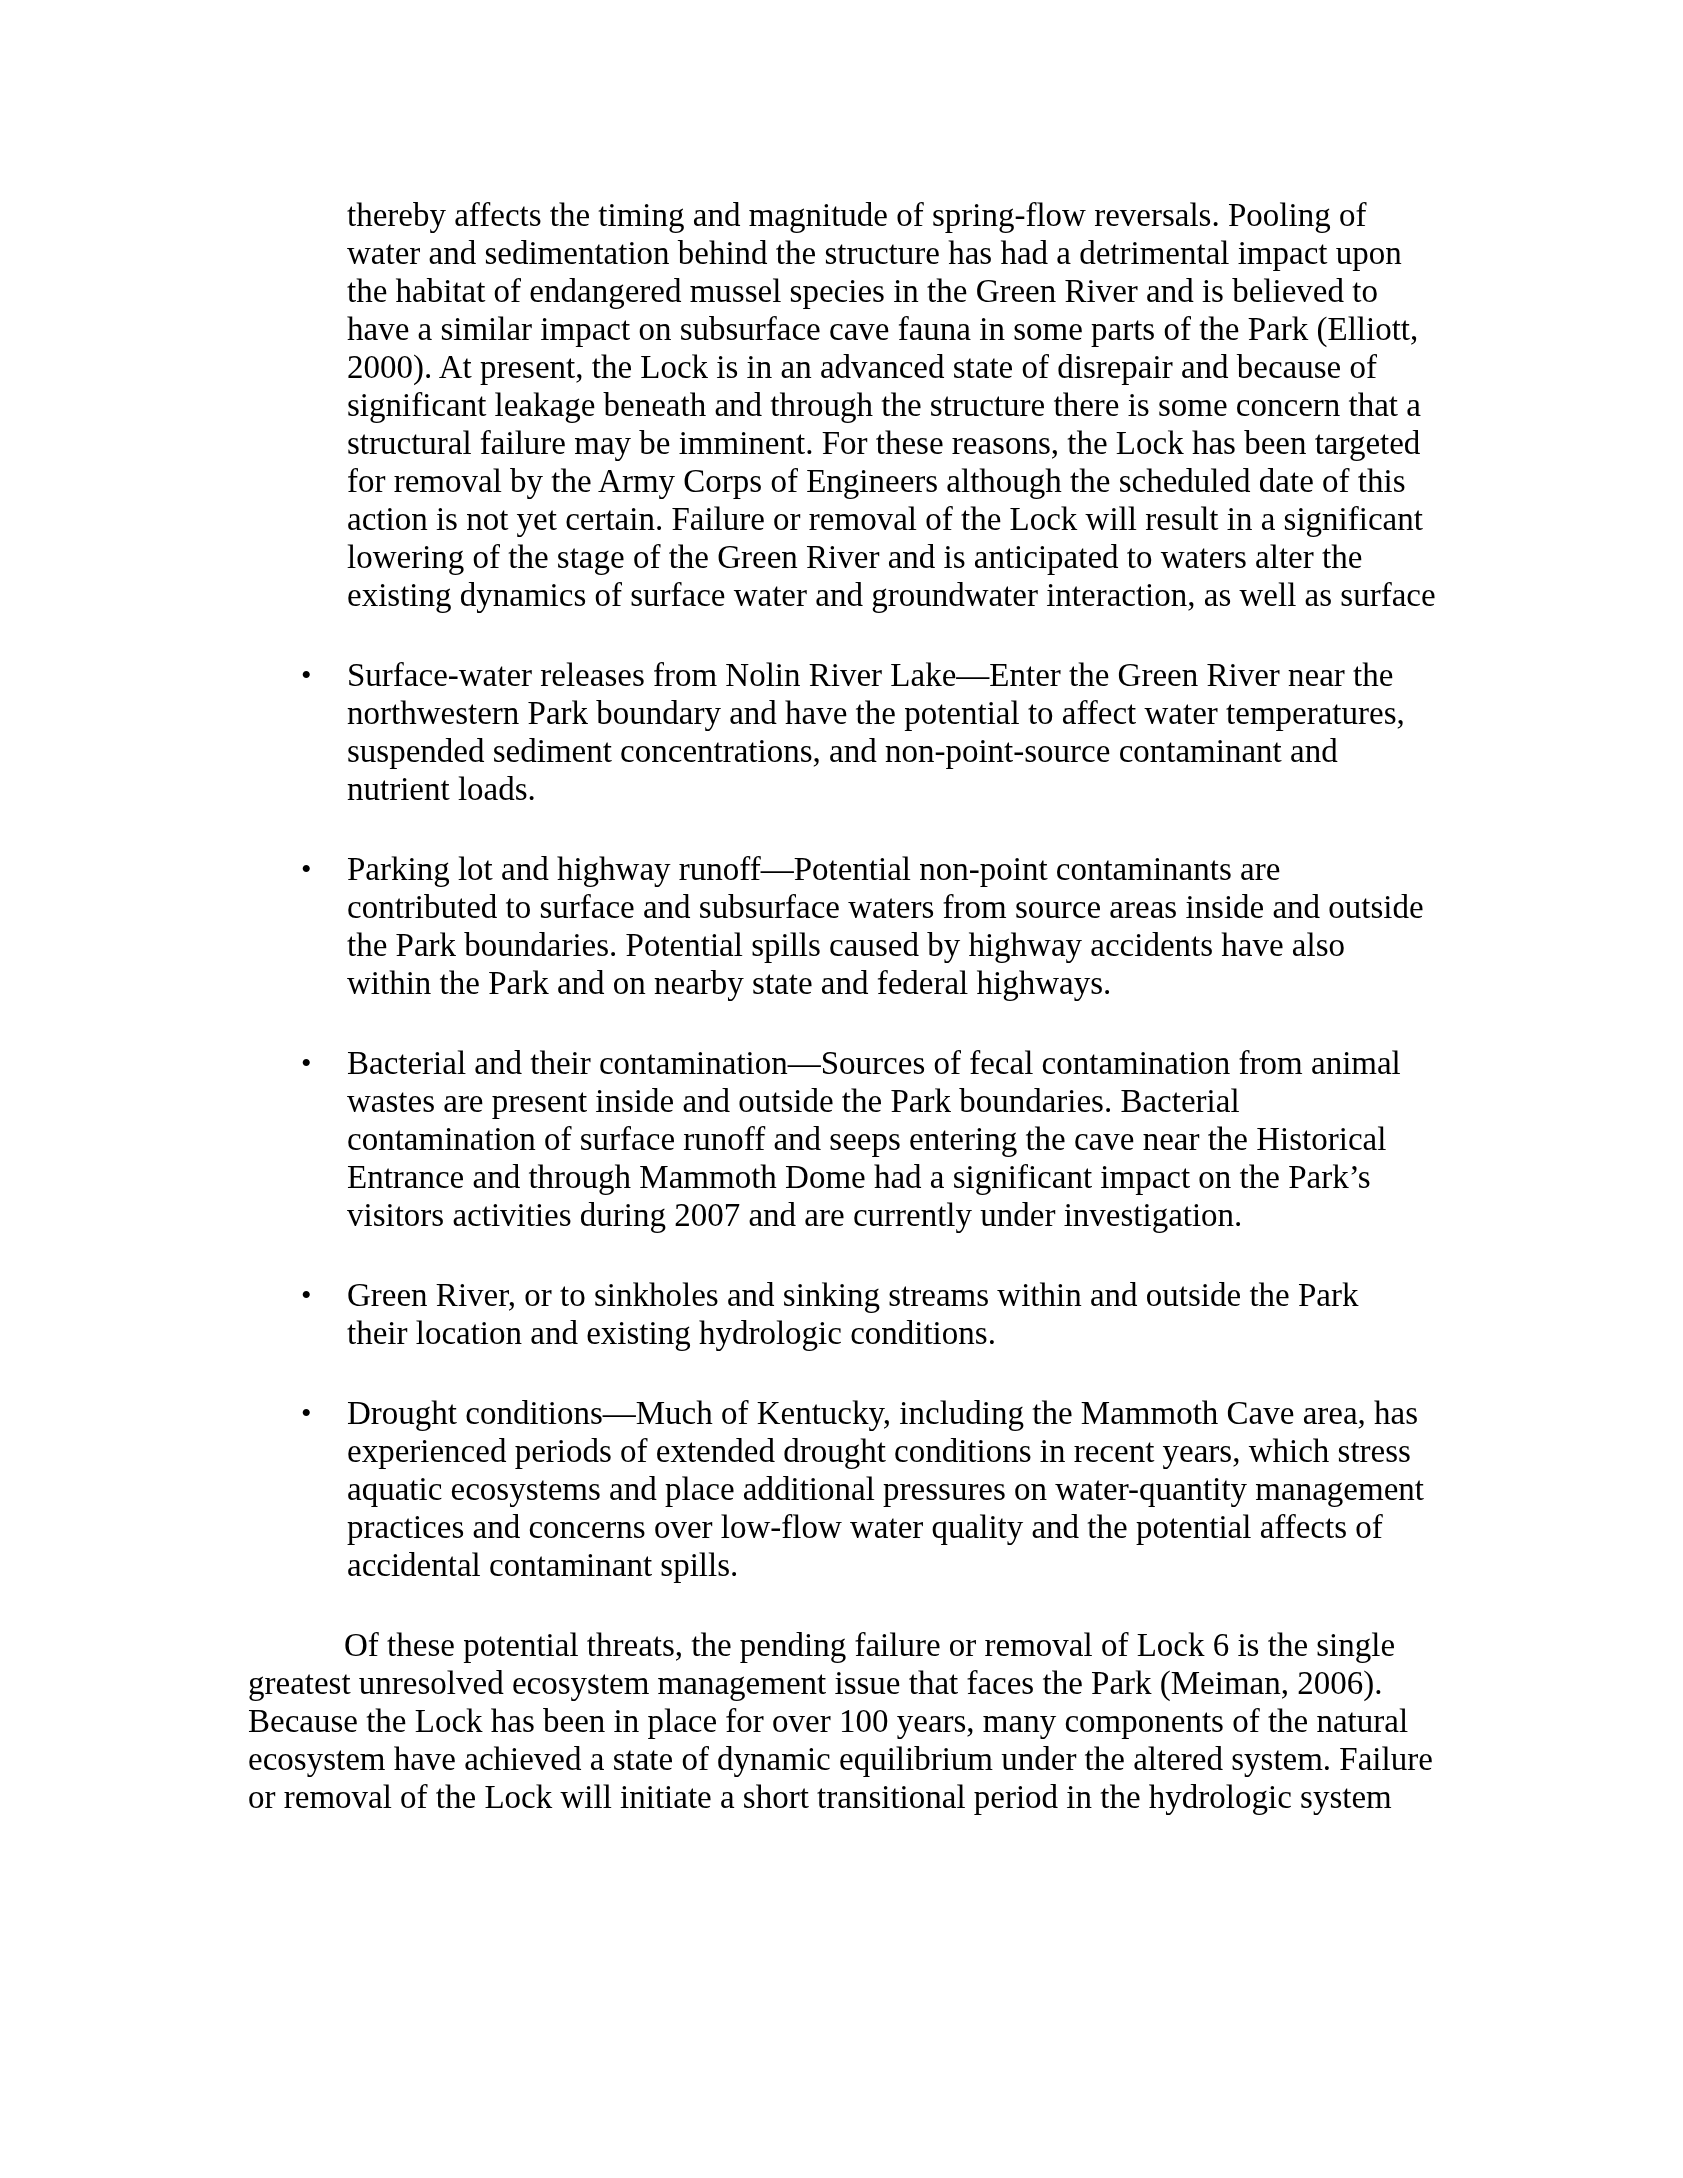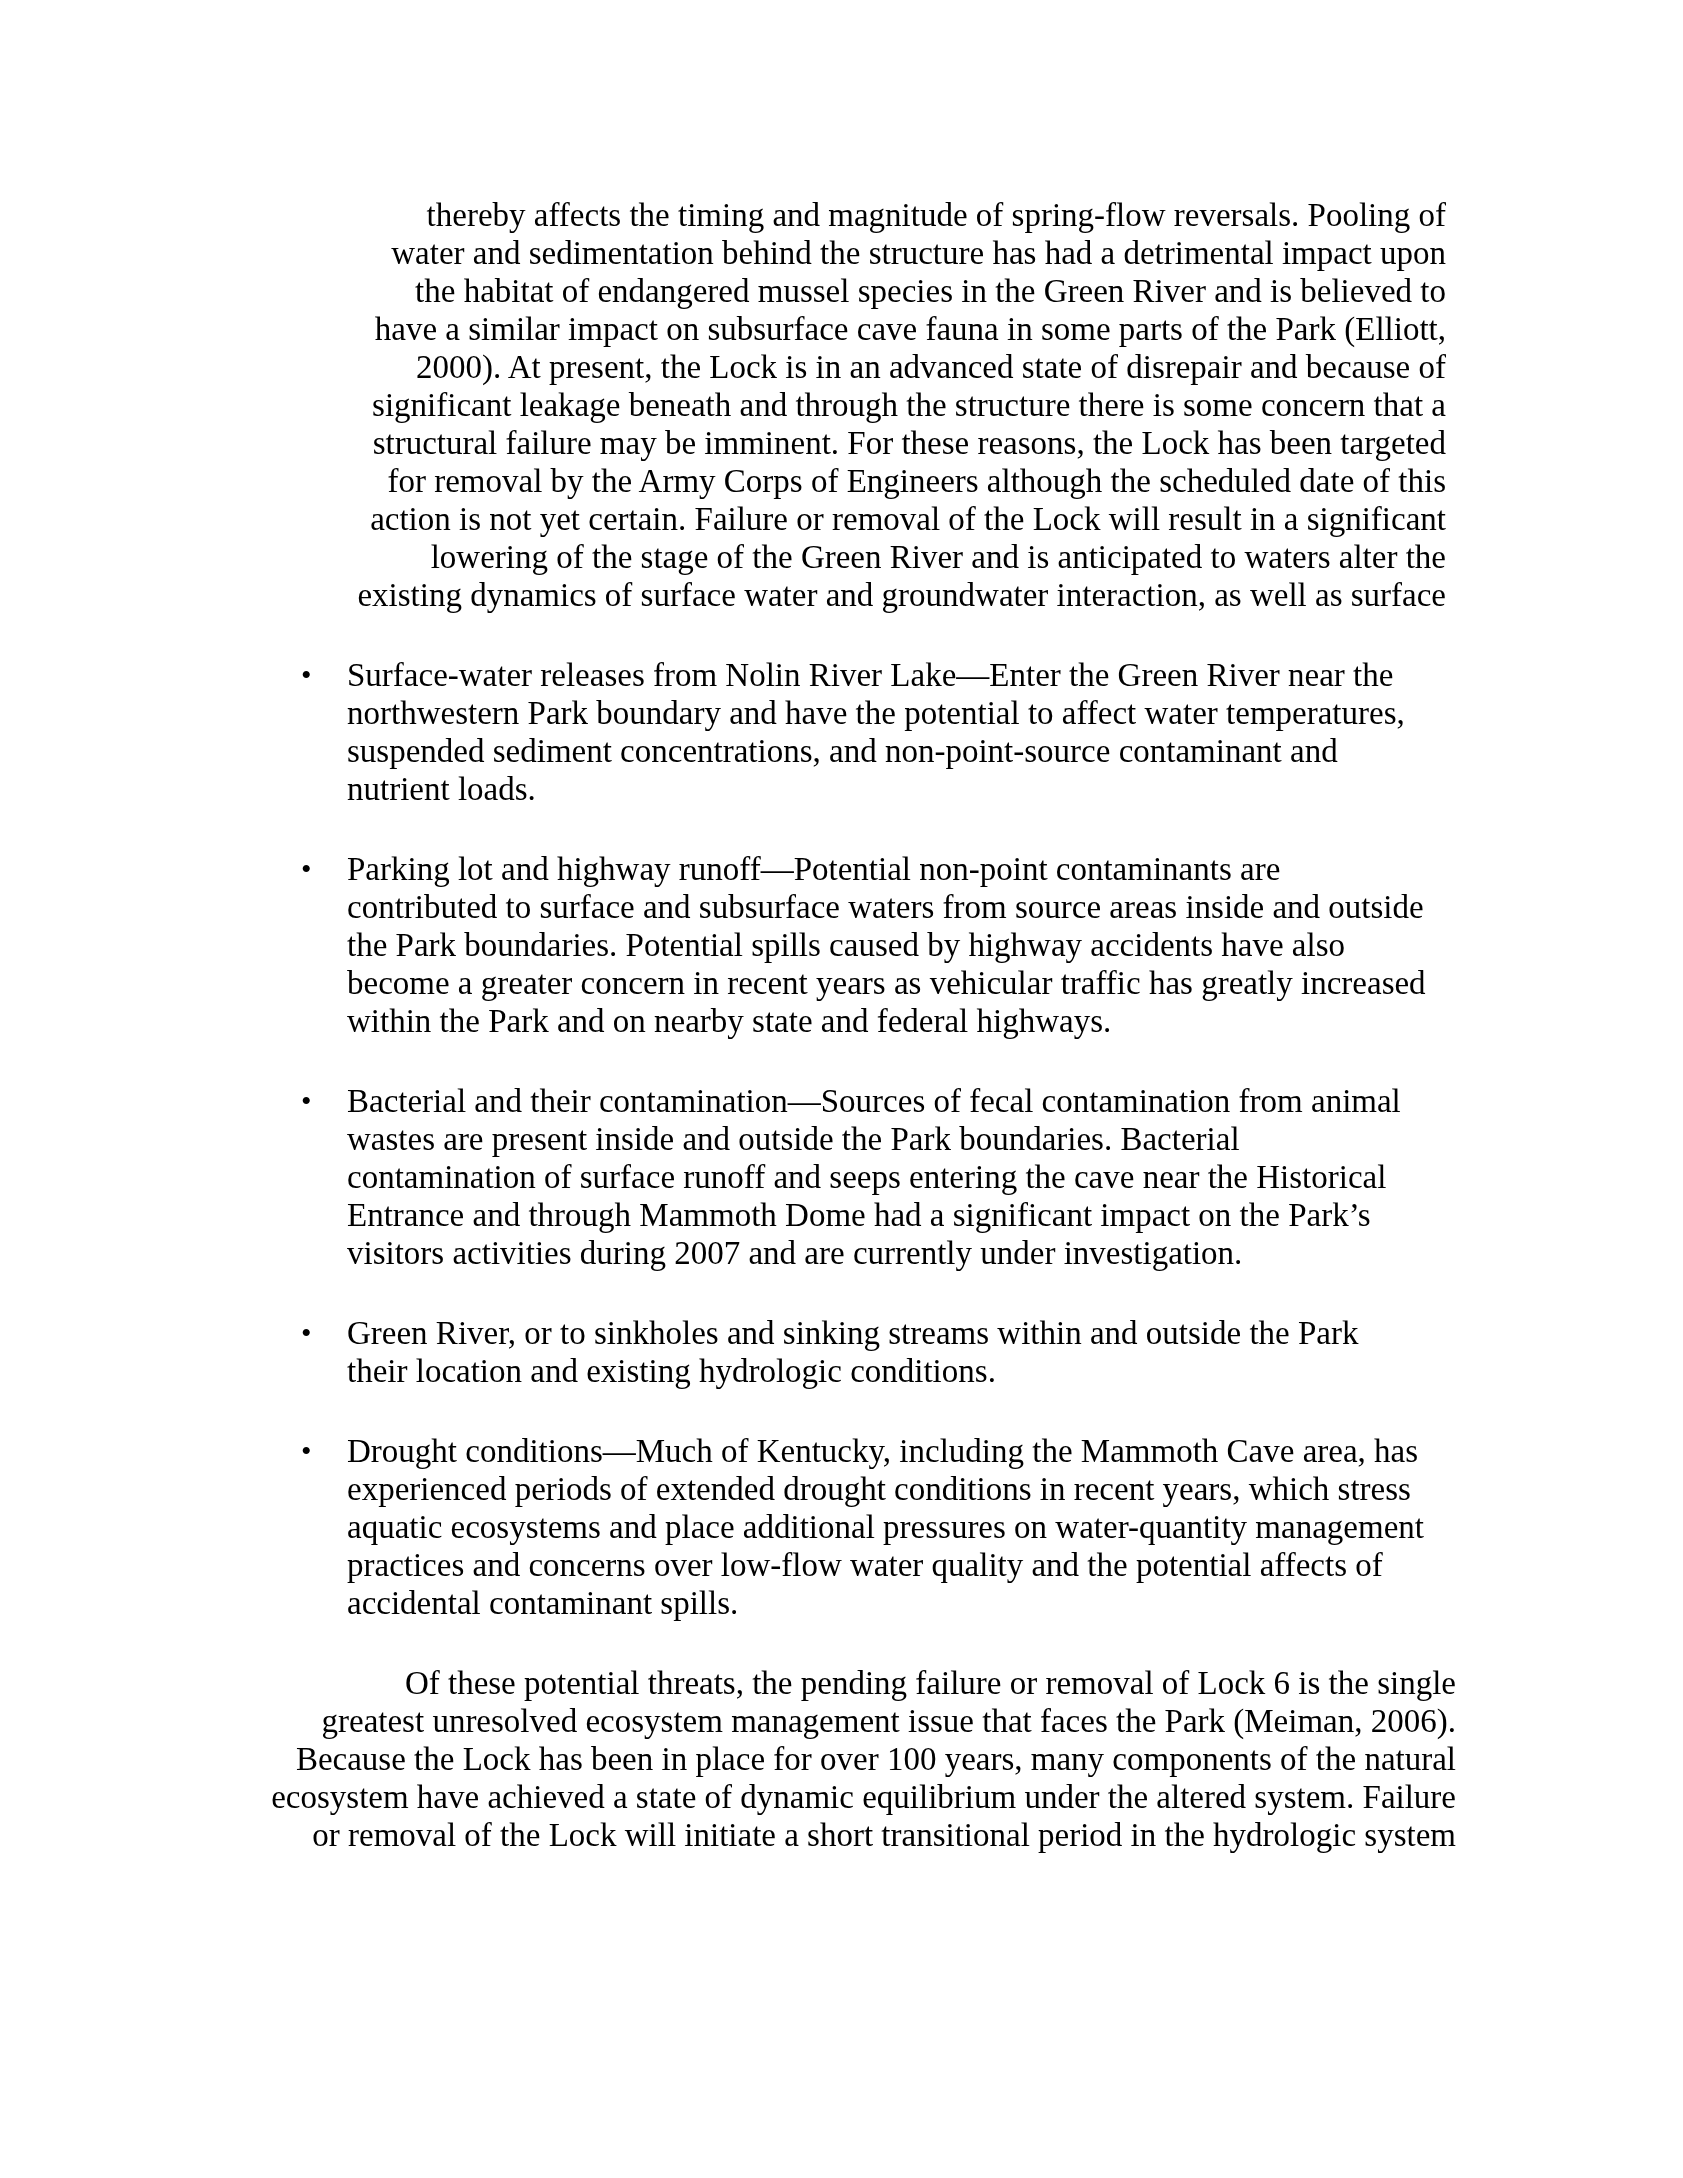--- a/index.html
+++ b/index.html
@@ -19,21 +19,20 @@
     background: #ffffff;
     color: #000000;
     font-family: "Liberation Serif", "DejaVu Serif", serif;
     font-size: 33px;
     line-height: 38px;
     box-sizing: border-box;
     padding-top: 196px;
   }
   .block {
     margin: 0 0 42px 0;
-    text-align: right;
   }
   .indent {
     margin-left: 347px;
     width: 1099px;
   }
   .closing {
     margin-left: 248px;
     width: 1208px;
     margin-bottom: 0;
   }
@@ -88,21 +87,20 @@
           <div class="tline">nutrient loads.</div>
         </div>
     </div>
 
     <div class="bullet-item">
       <span class="bullet-marker">•</span>
       <div class="bullet-text">
           <div class="tline">Parking lot and highway runoff—Potential non-point contaminants are</div>
           <div class="tline">contributed to surface and subsurface waters from source areas inside and outside</div>
           <div class="tline">the Park boundaries. Potential spills caused by highway accidents have also</div>
-          <div class="tline">become a greater concern in recent years as vehicular traffic has greatly increased</div>
           <div class="tline">within the Park and on nearby state and federal highways.</div>
         </div>
     </div>
 
     <div class="bullet-item">
       <span class="bullet-marker">•</span>
       <div class="bullet-text">
           <div class="tline">Bacterial and their contamination—Sources of fecal contamination from animal</div>
           <div class="tline">wastes are present inside and outside the Park boundaries. Bacterial</div>
           <div class="tline">contamination of surface runoff and seeps entering the cave near the Historical</div>

